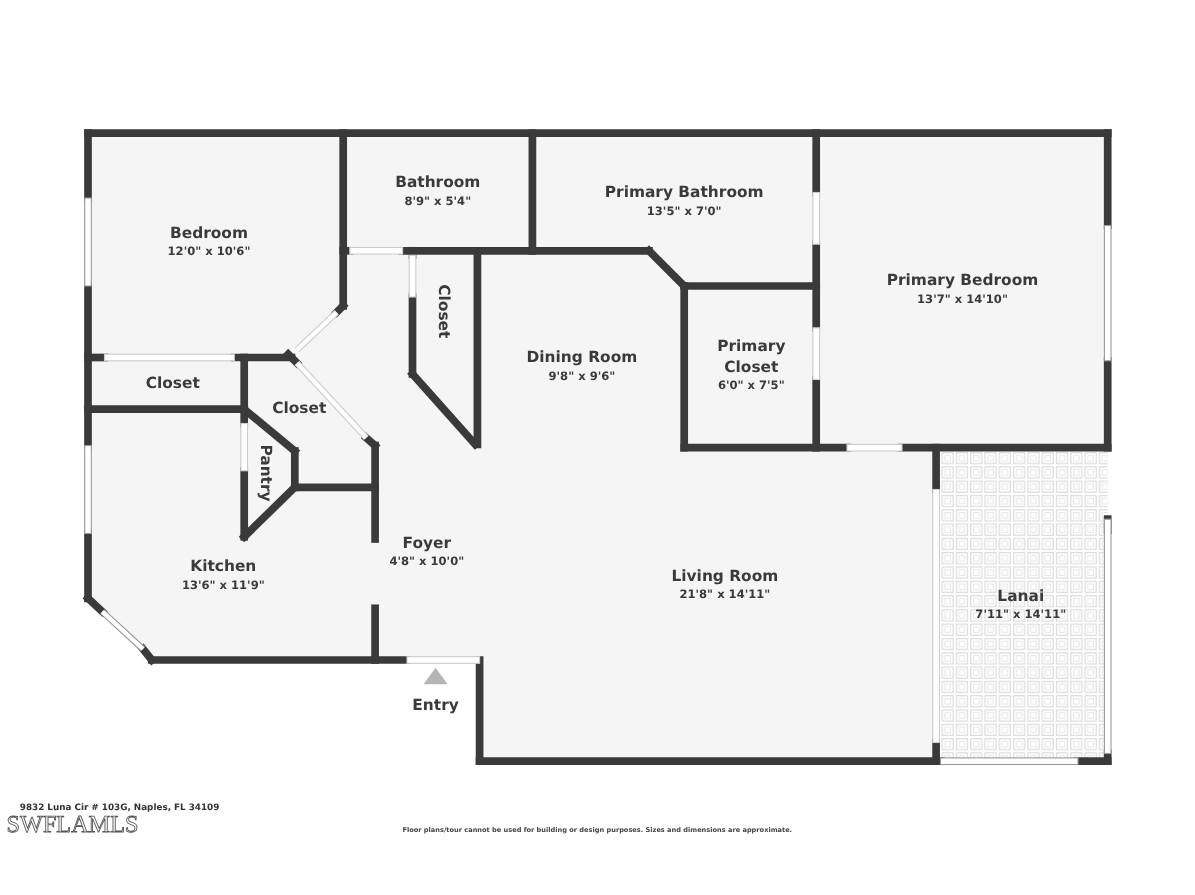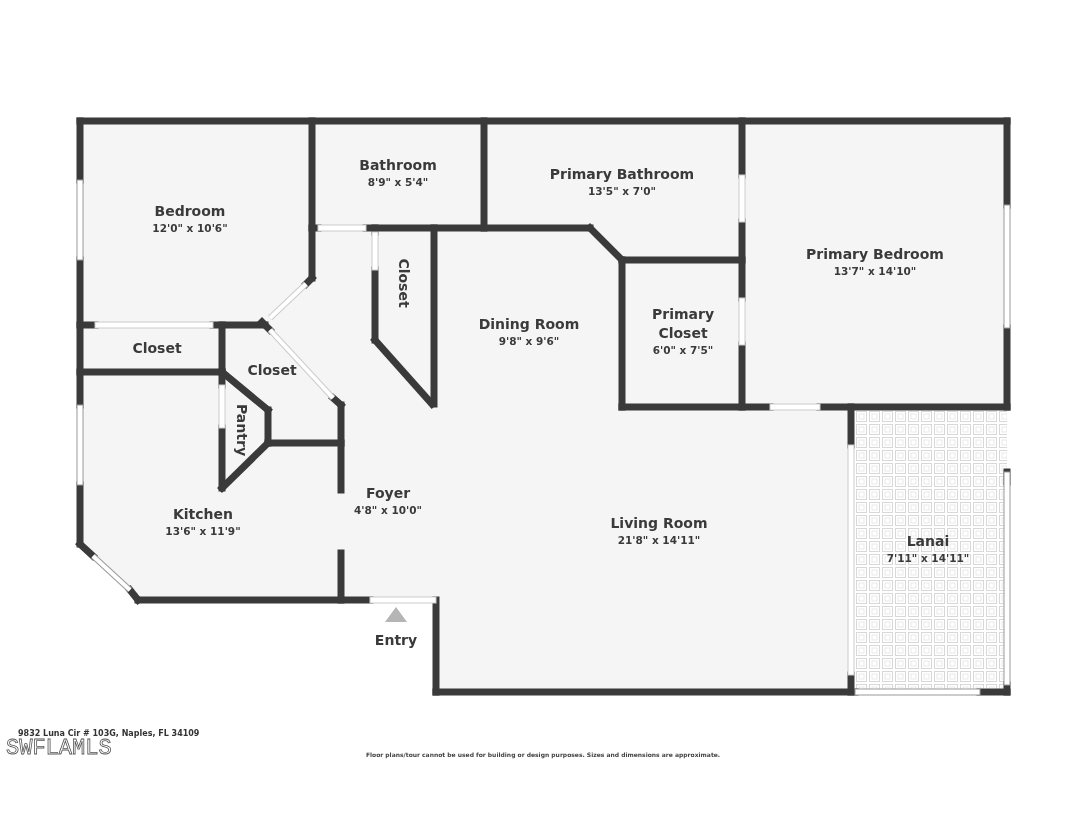--- a/index.html
+++ b/index.html
@@ -2,21 +2,21 @@
 <html><head>
   <meta charset="utf-8">
   <style>
     html, body { margin: 0; padding: 0; background: #ffffff; }
     body { width: 1086px; height: 814px; position: relative; overflow: hidden; font-family: "DejaVu Sans", sans-serif; }
     svg.plan { position: absolute; left: 0; top: 0; }
     .room-name { font-family: "DejaVu Sans", sans-serif; font-weight: bold; font-size: 14px; fill: #3a3a3a; }
     .room-dim { font-family: "DejaVu Sans", sans-serif; font-weight: bold; font-size: 10.5px; fill: #3a3a3a; }
     .entry-label { font-family: "DejaVu Sans", sans-serif; font-weight: bold; font-size: 14px; fill: #3a3a3a; }
     .address { position: absolute; left: 18px; top: 729px; font-family: "DejaVu Sans", sans-serif; font-weight: bold; font-size: 8px; color: #333; }
-    .watermark { position: absolute; left: 6px; top: 736px; font-family: Liberation Mono, monospace; font-size: 22px; color: transparent; -webkit-text-stroke: 0.8px #555; letter-spacing: 0px; }
+    .watermark { position: absolute; left: 6px; top: 736px; font-family: Liberation Serif, serif; font-size: 22px; color: transparent; -webkit-text-stroke: 0.8px #555; letter-spacing: 0px; }
     .disclaimer { position: absolute; left: 0; width: 1086px; text-align: center; top: 751px; font-family: "DejaVu Sans", sans-serif; font-weight: bold; font-size: 6px; color: #444; }
   </style>
 </head>
 <body>
 
 <svg class="plan" width="1086" height="814" viewBox="0 0 1086 814">
   <defs>
     <pattern id="tile" x="855" y="410" width="13" height="13" patternUnits="userSpaceOnUse">
       <rect width="13" height="13" fill="#ffffff"></rect>
       <rect x="1.5" y="1.5" width="10" height="10" fill="none" stroke="#d8d8d8" stroke-width="1"></rect>

